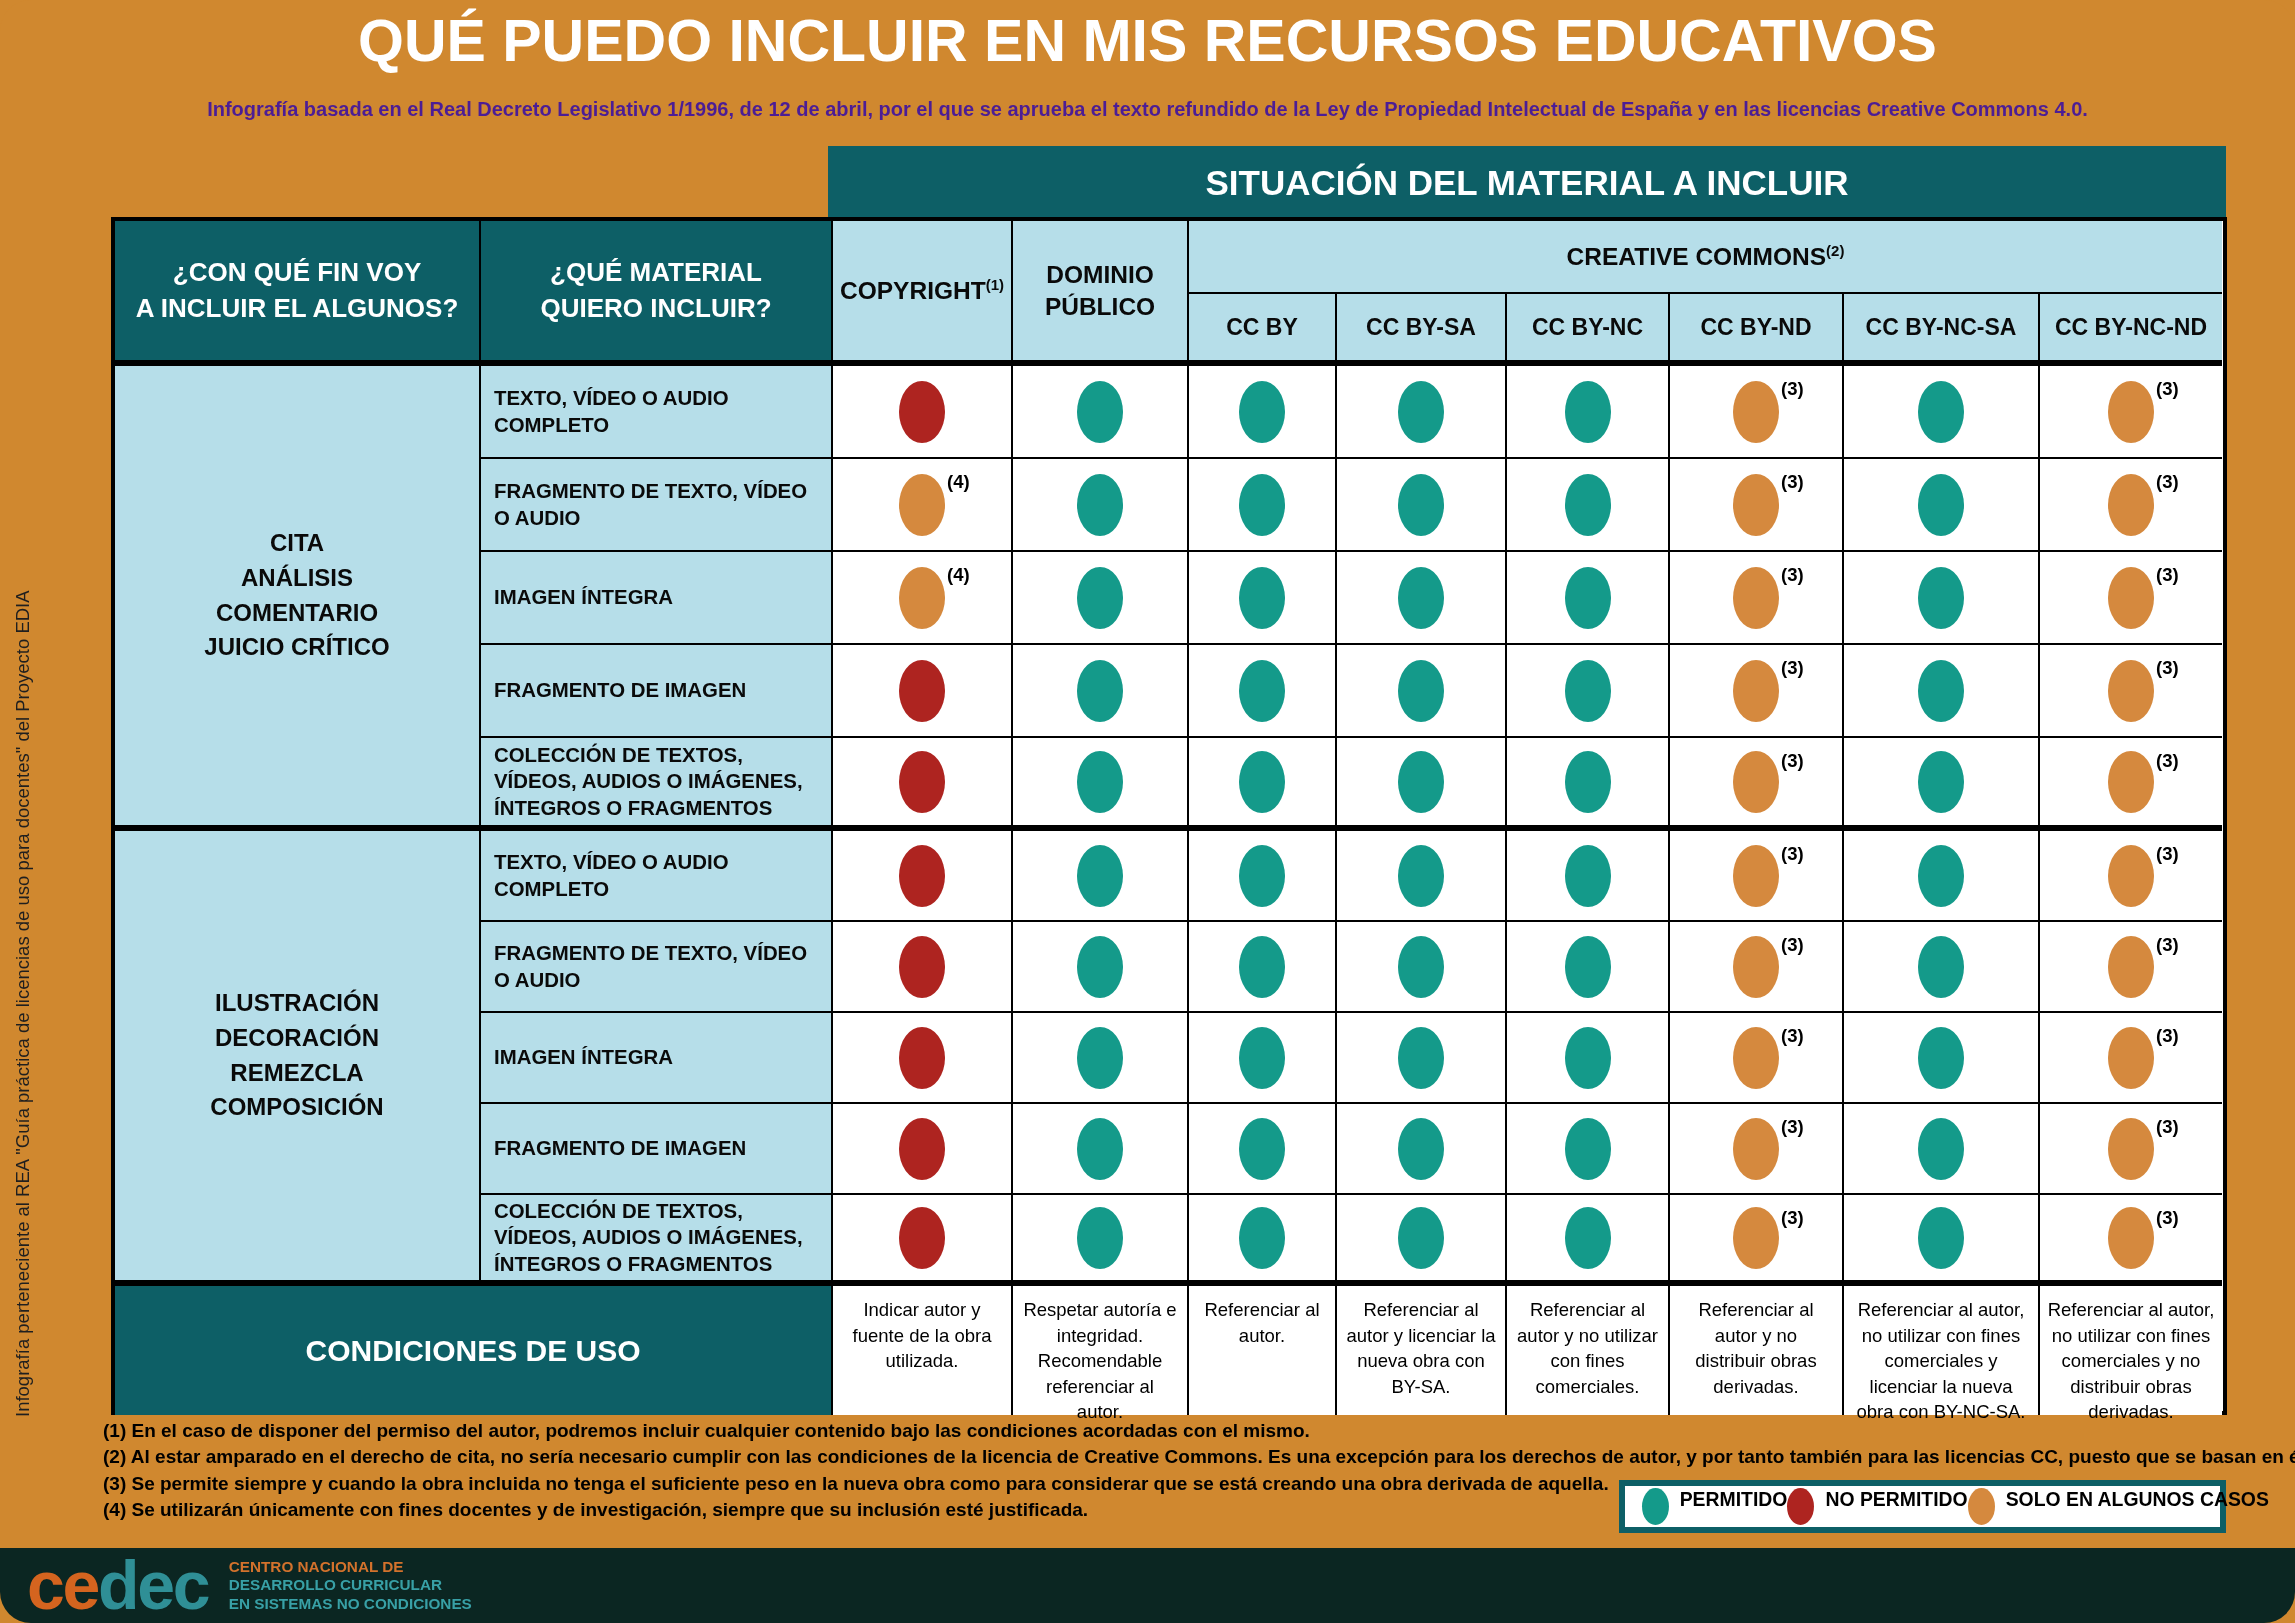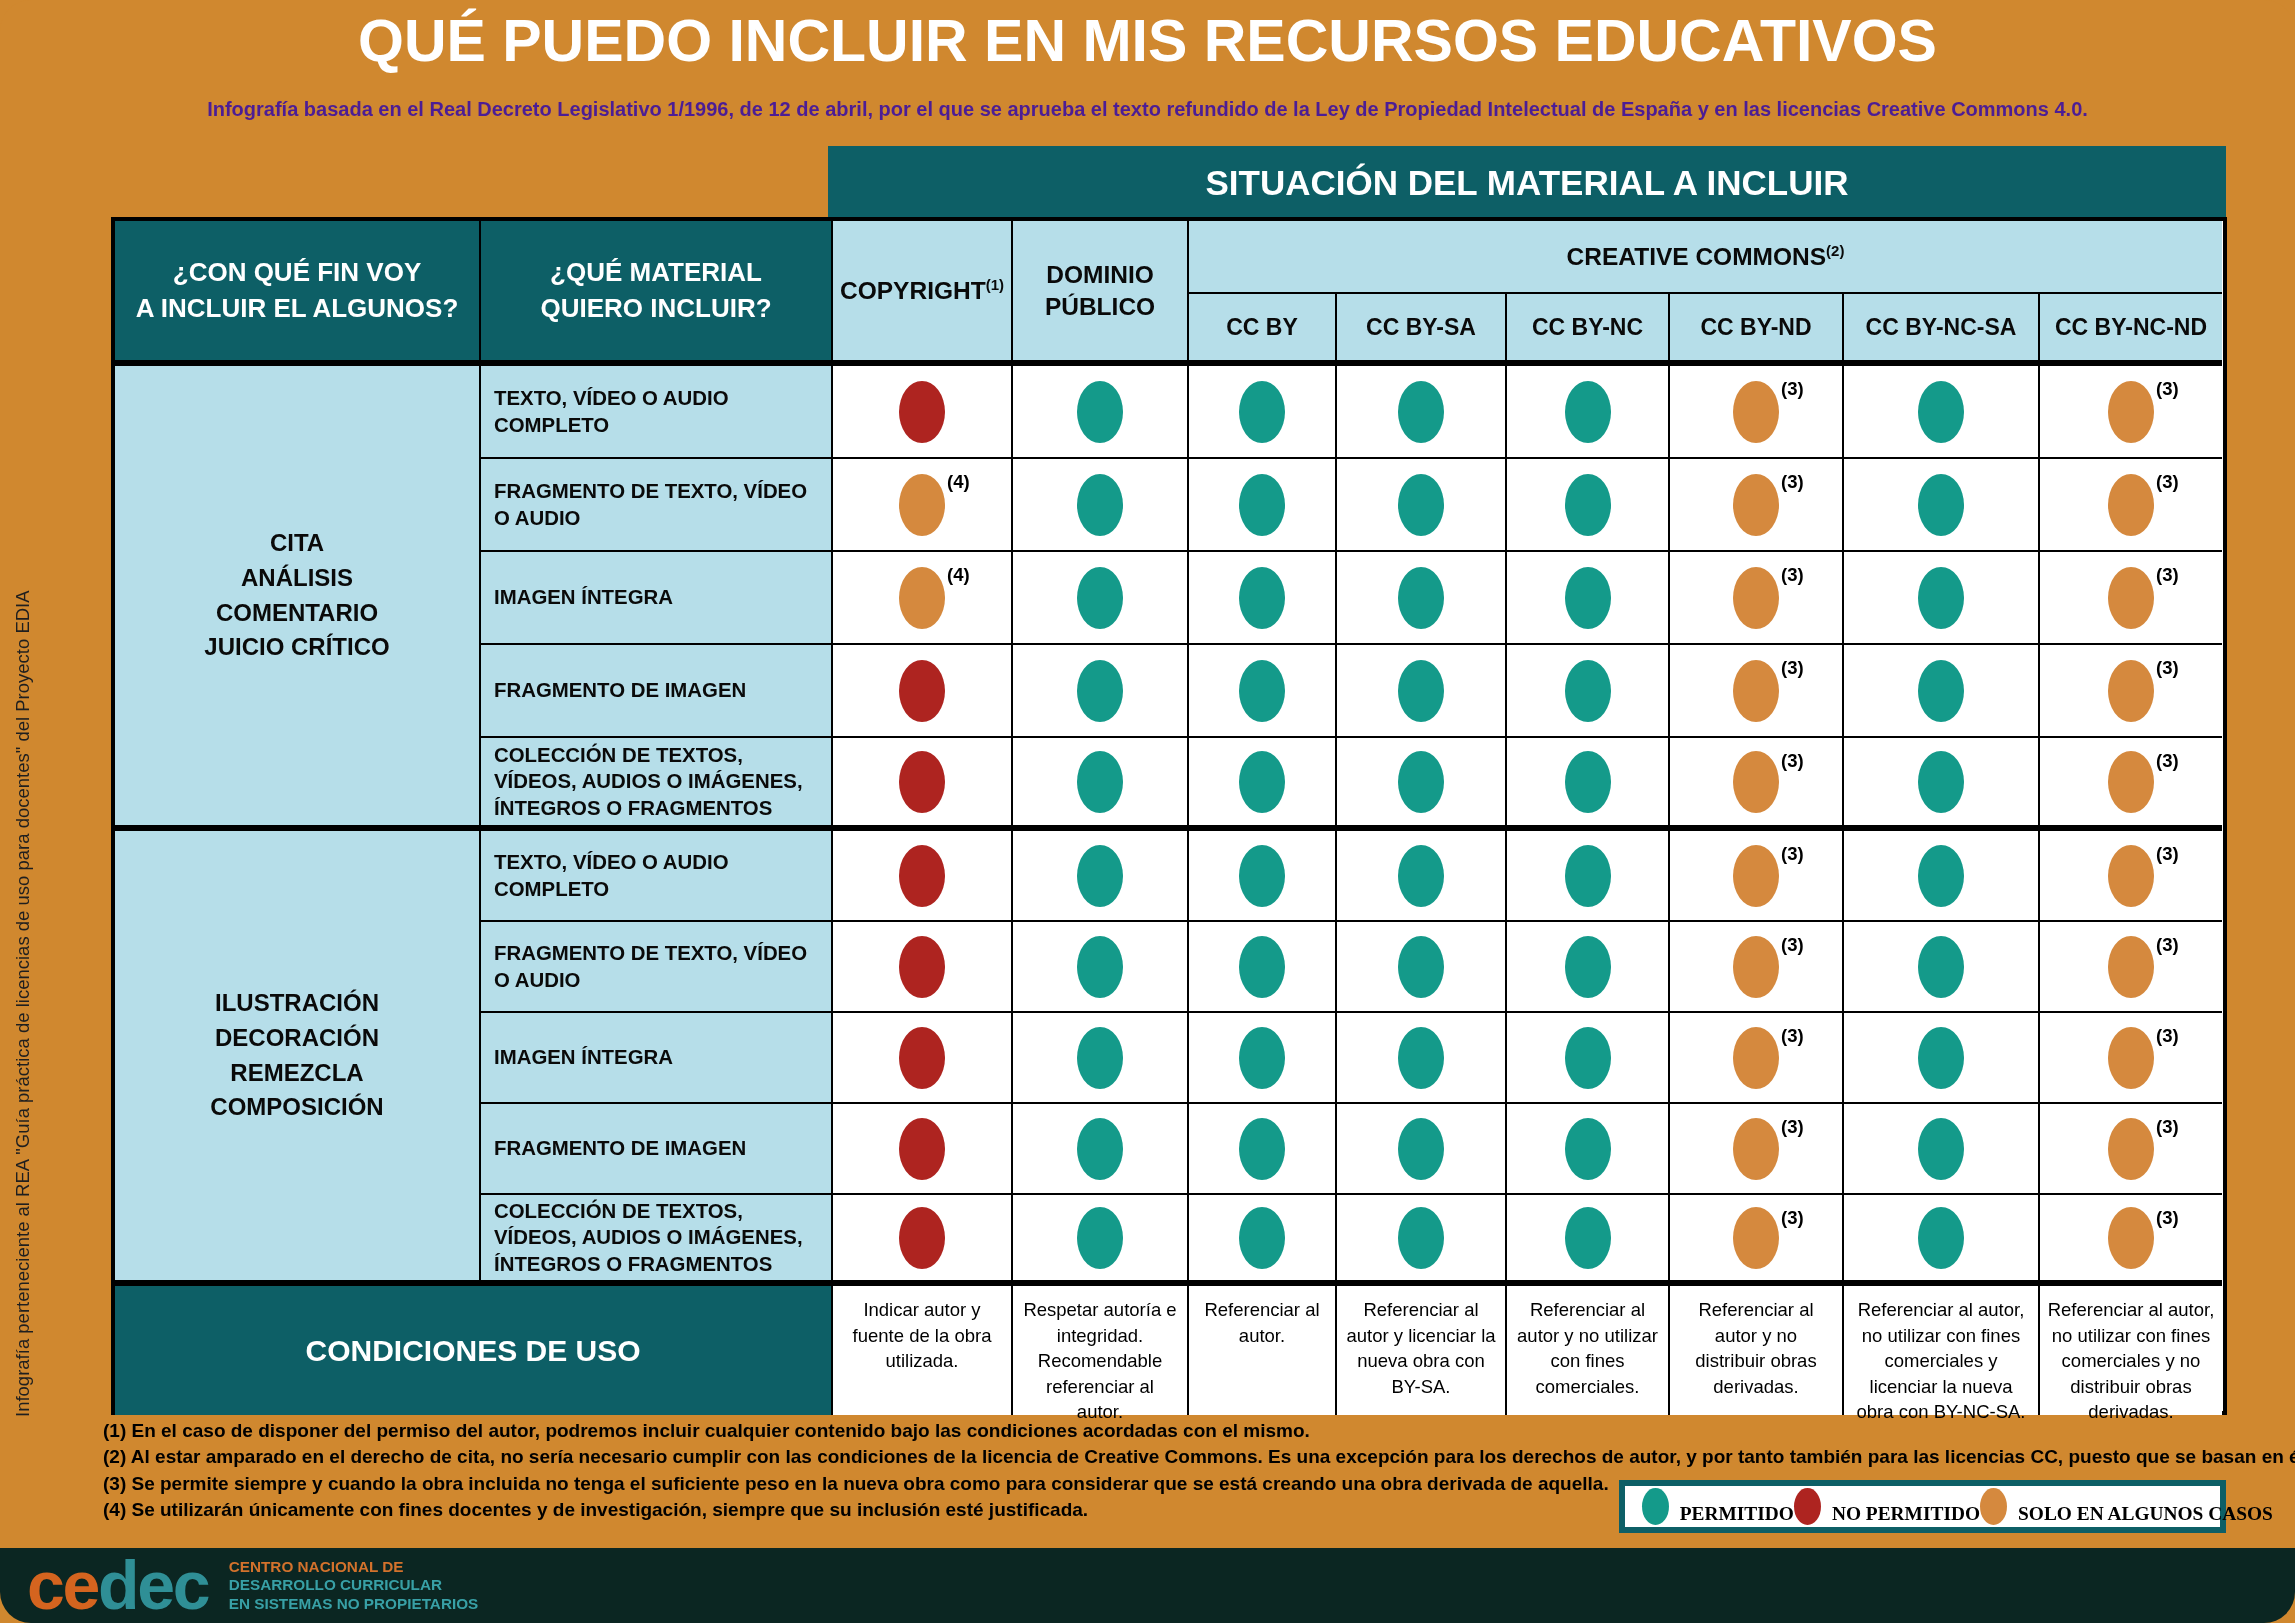--- a/index.html
+++ b/index.html
@@ -44,21 +44,21 @@
   .dot.no{background:#ae2420;}
   .dot.some{background:#d5893e;}
   .note{position:absolute;left:calc(50% + 25px);top:12px;font-size:18.5px;font-weight:bold;color:#000;}
 
   .footnotes{position:absolute;left:103px;top:1421px;width:2147px;color:#000;}
   .fn{font-size:19px;font-weight:bold;line-height:1.0;margin-bottom:7.4px;white-space:nowrap;}
 
   .legend{position:absolute;left:1619px;top:1480px;width:607px;height:53px;background:#fff;
           border:6px solid #0d5f66;box-sizing:border-box;display:flex;align-items:center;
           justify-content:space-between;padding:0 16.7px;}
-  .litem{display:flex;align-items:flex-end;gap:11px;font-family:Liberation Serif, serif;}
+  .litem{display:flex;align-items:flex-start;gap:11px;}
   .ldot{width:27px;height:37px;border-radius:50%;display:block;}
   .llabel{font-size:19.4px;font-weight:bold;white-space:nowrap;}
 
   .side{position:absolute;left:12px;top:1417px;width:782px;transform:rotate(-90deg);
         transform-origin:0 0;font-size:18.5px;color:#1f1f1f;white-space:nowrap;}
 
   .footer{position:absolute;left:0;top:1548px;width:2295px;height:75px;background:#0b2622;}
   .cedec{position:absolute;left:27px;top:0;height:75px;display:flex;align-items:center;gap:20.4px;}
   .cedec-logo{font-size:68px;font-weight:bold;letter-spacing:-2.3px;line-height:0.9;}
   .cedec-logo .co{color:#d4641f;}
@@ -412,20 +412,20 @@
   </div>
 
   <div class="side">Infografía perteneciente al REA "Guía práctica de licencias de uso para docentes" del Proyecto EDIA</div>
 
   <div class="footer">
     <div class="cedec">
       <div class="cedec-logo"><span class="co">ce</span><span class="ct">dec</span></div>
       <div class="cedec-text">
         <div class="ct-line1">CENTRO NACIONAL DE</div>
         <div class="ct-line2">DESARROLLO CURRICULAR</div>
-        <div class="ct-line3">EN SISTEMAS NO PROPIETARIOS</div>
+        <div class="ct-line3">EN SISTEMAS NO CONDICIONES</div>
       </div>
     </div>
 
   </div>
 
 </div>
 
 
 </body></html>

